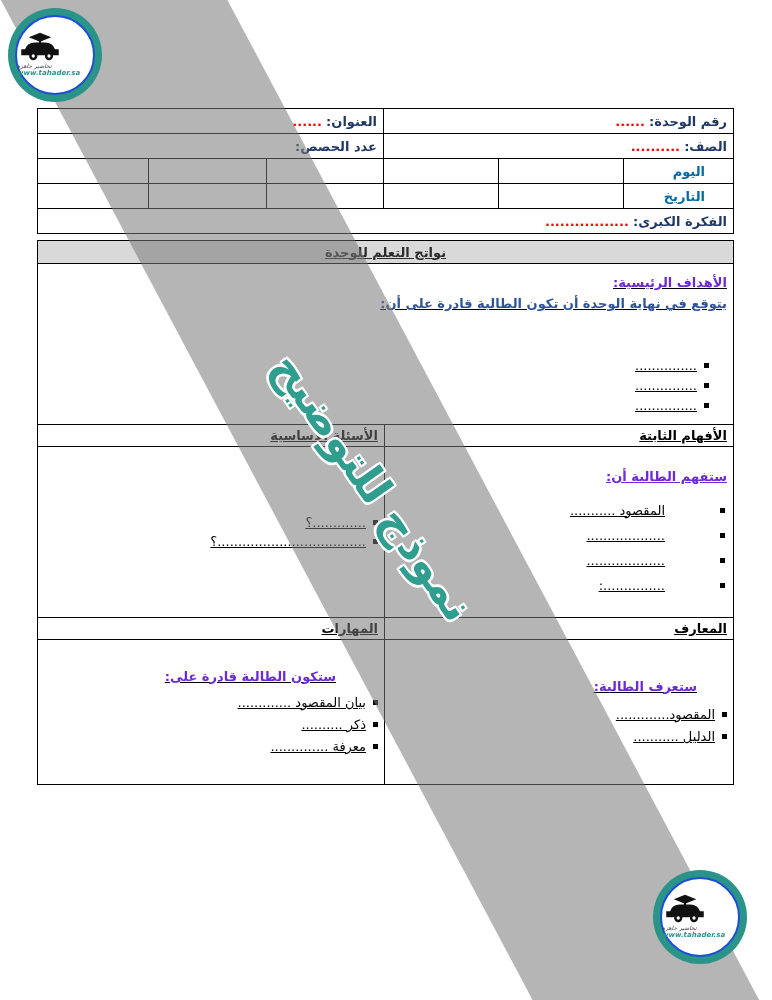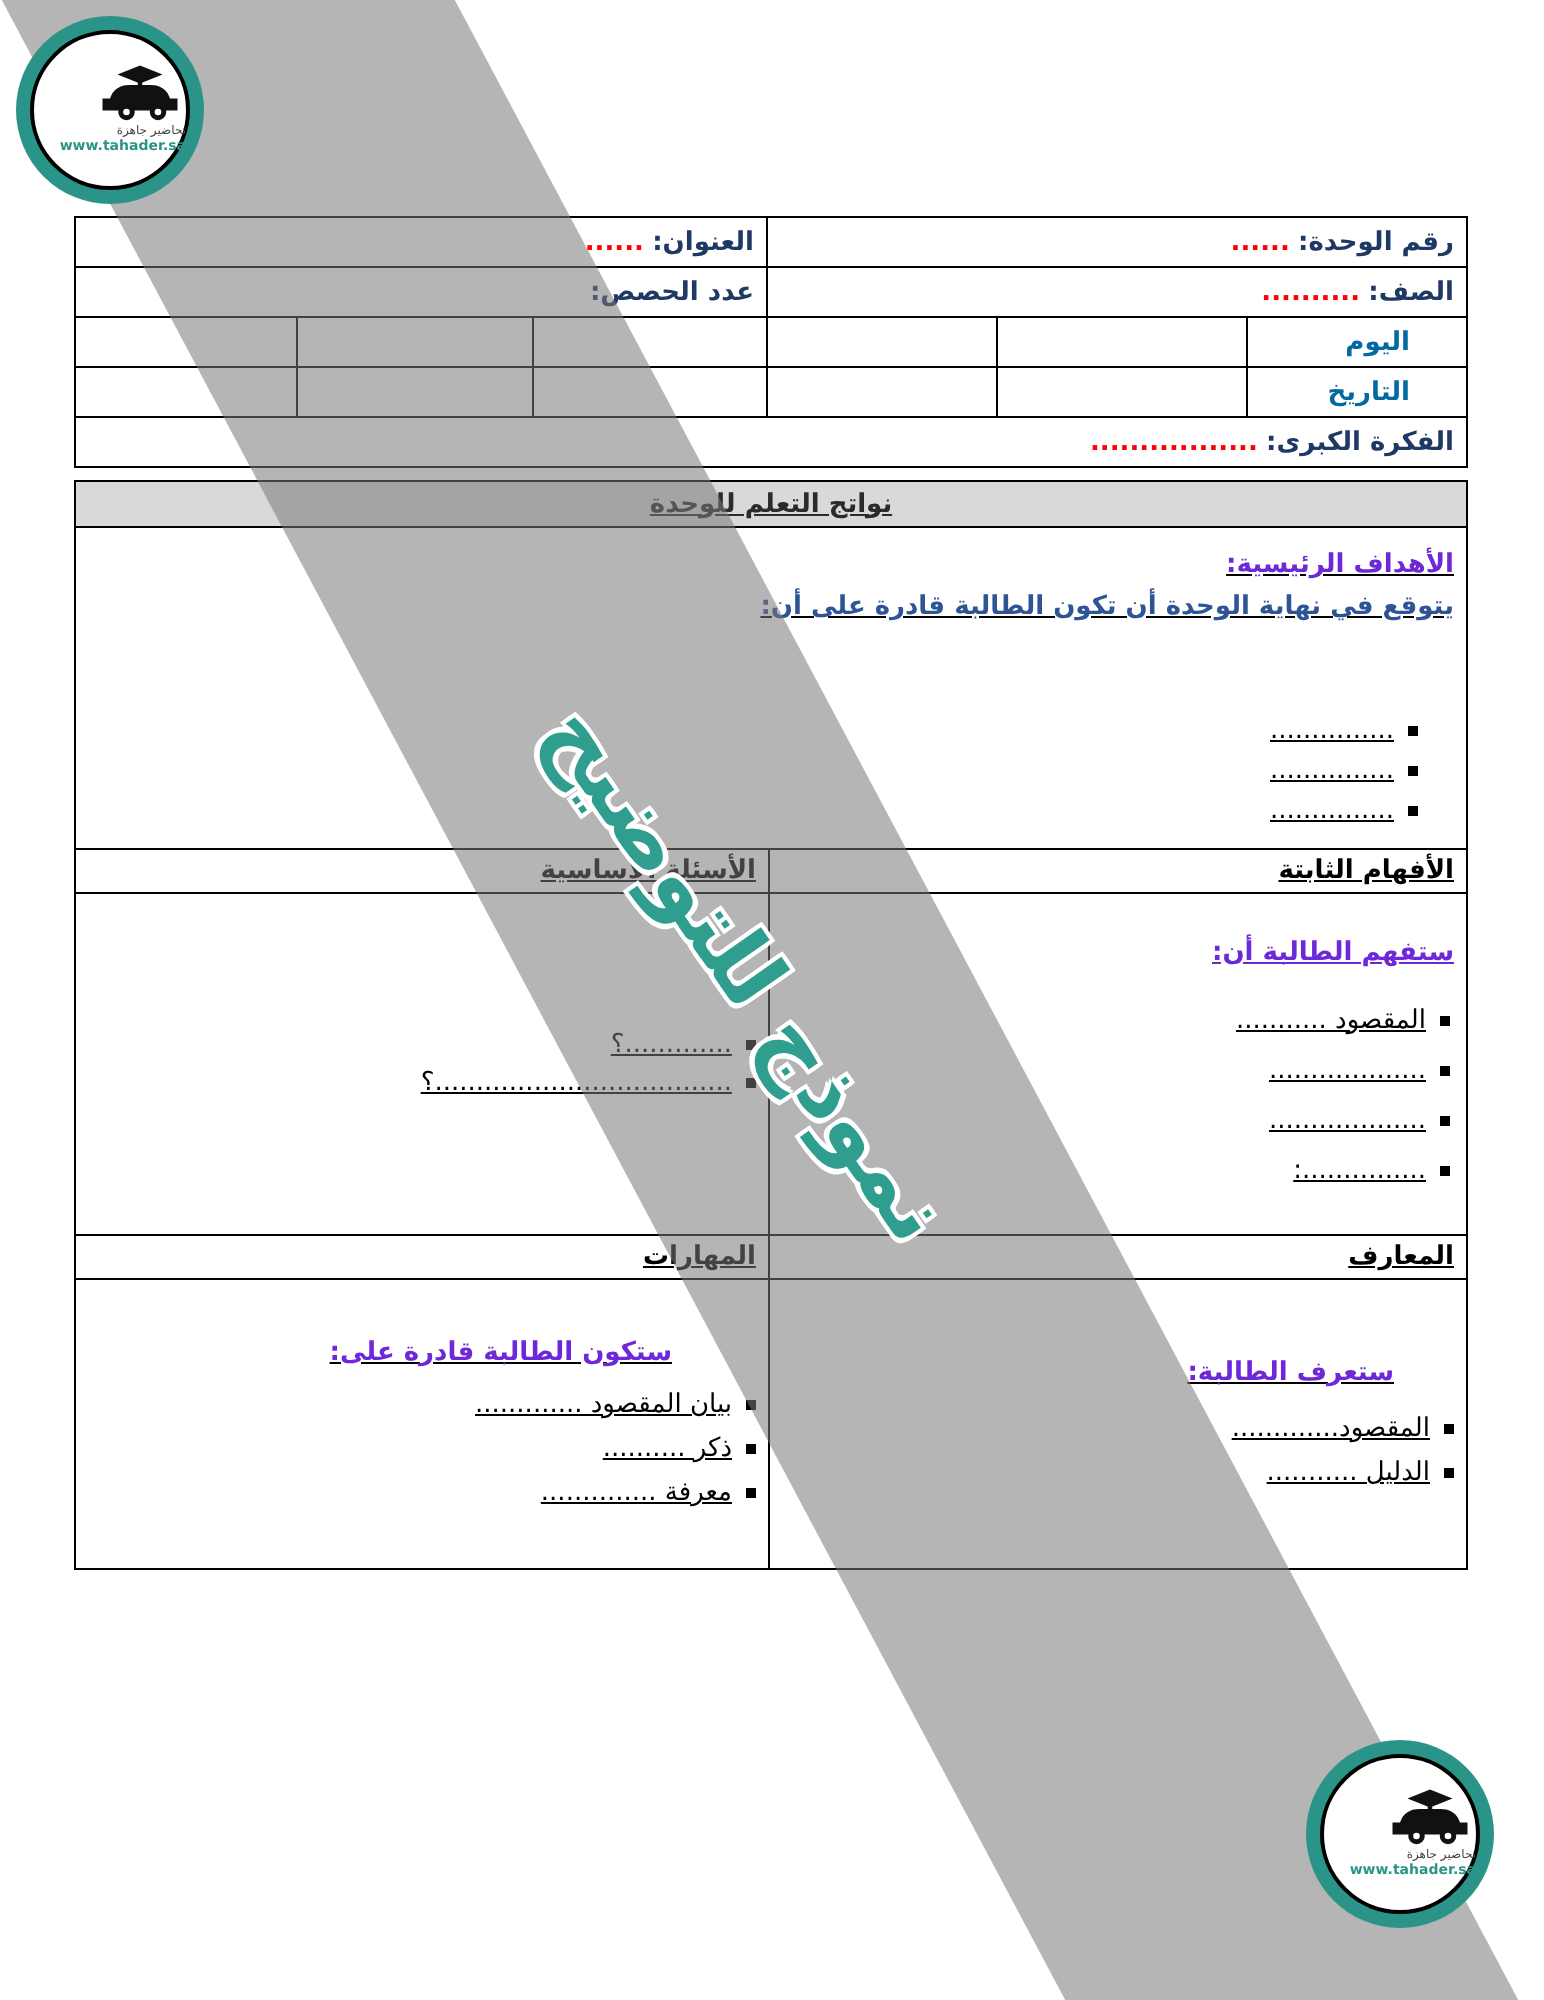--- a/index.html
+++ b/index.html
@@ -33,21 +33,21 @@
   td.cell-know  { height:144px; padding:8px 14px; }
   td.cell-skill { height:144px; padding:12px 10px 0 6px; }
   .ind-know  { margin-right:30px; }
   .ind-skill { margin-right:42px; }
 
   .li { display:flex; align-items:center; color:#000; }
   .li .sq { width:5px; height:5px; background:#000; margin-left:7px; flex:none; }
   .li .itxt { white-space:nowrap; font-size:13px; }
   .goal-list .li { height:20px; }
   .und-list  { margin-top:12px; margin-right:2px; }
-  .und-list .li { height:25px; }
+  .und-list .li { height:25px;gap:48px; }
   .q-list .li { height:19px; }
   .know-list { margin-top:8px; }
   .know-list .li { height:22px; }
   .skill-list { margin-top:6px; }
   .skill-list .li { height:22px;align-items:center; }
 
   
   .band { position:absolute; left:280px; top:-250px; width:200px; height:1500px;
           background:rgba(120,120,120,0.55); transform:rotate(-28deg); z-index:5; pointer-events:none; }
 
@@ -56,22 +56,22 @@
              text-align:center; transform:rotate(55deg); z-index:6; pointer-events:none;
              font-size:44px; font-weight:bold; letter-spacing:1px; color:#2f9e8f; white-space:nowrap;
              text-shadow:-2px -2px 0 #fff, 2px -2px 0 #fff, -2px 2px 0 #fff, 2px 2px 0 #fff,
                           0 -2px 0 #fff, 0 2px 0 #fff, -2px 0 0 #fff, 2px 0 0 #fff; }
 
   
   .logo { position:absolute; width:94px; height:94px; border-radius:50%; background:#2a9488;
           z-index:7; display:flex; align-items:center; justify-content:center; }
   .logo.top { left:8px; top:8px; }
   .logo.bottom { left:653px; top:870px; }
-  .logo .inner { width:80px; height:80px; background:#fff; border-radius:50%; border:2px solid #000000;
-                 box-sizing:border-box; display:flex; flex-direction:column; align-items:flex-start; justify-content:center; }
+  .logo .inner { width:80px; height:80px; background:#fff; border-radius:50%; border:2px solid #1d4ed8;
+                 box-sizing:border-box; display:flex; flex-direction:column; align-items:flex-end; justify-content:center;font-style:italic; }
   .logo svg { width:46px; height:30px; display:block; }
   .logo .tag { font-size:6px; color:#444; line-height:7px; }
   .logo .url { font-size:7px; color:#2a9488; font-weight:bold; direction:ltr; line-height:9px; }
 </style>
 </head>
 <body>
 
 <div class="page">
 
 

